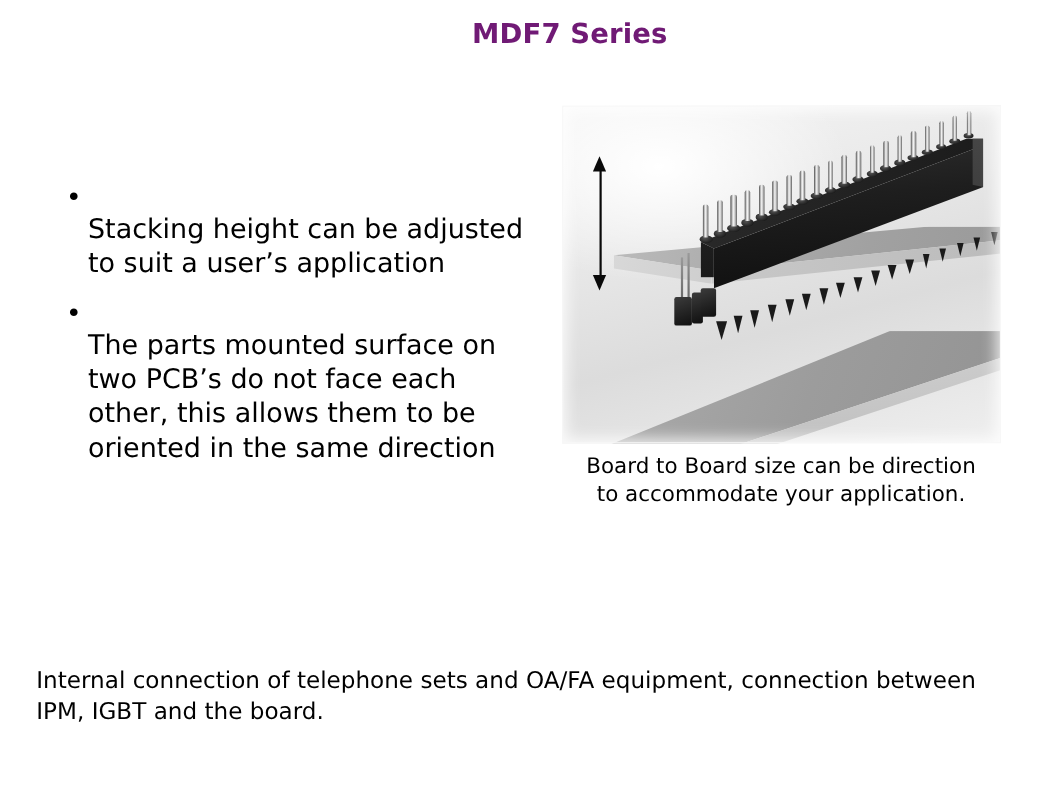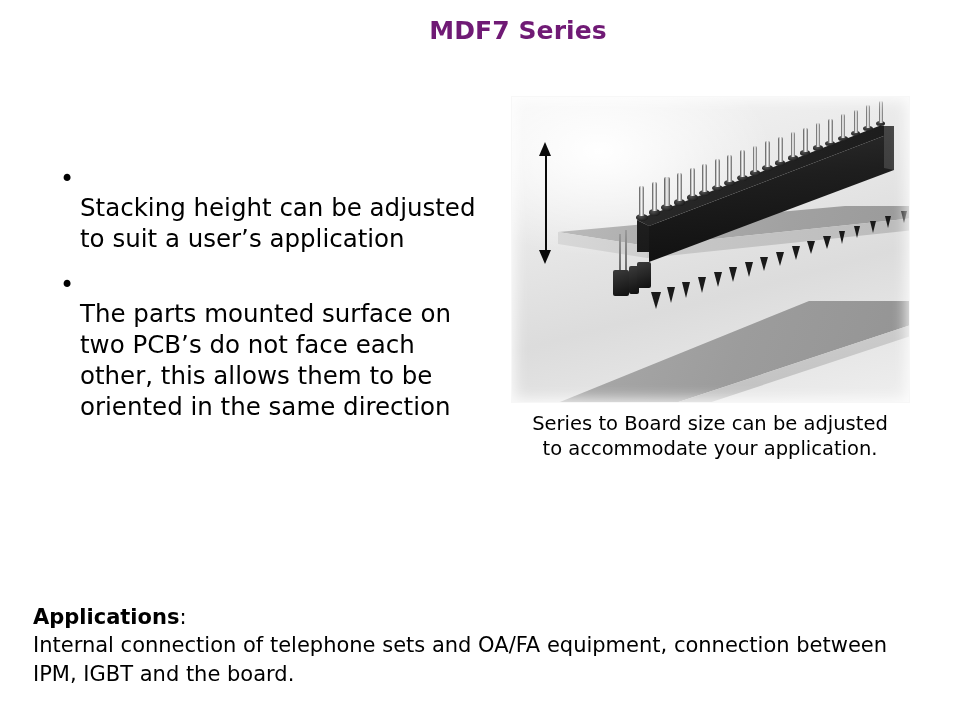--- a/index.html
+++ b/index.html
@@ -407,21 +407,18 @@
 
   <div class="dim-arrow">
     <div class="head-up"></div>
     <div class="shaft"></div>
     <div class="head-down"></div>
   </div>
 
   <div class="inner-edge"></div>
 </div>
 
-<div class="photo-caption">Series to Board size can be adjusted
+<div class="photo-caption">Board to Board size can be direction
 to accommodate your application.</div>
 
 <div class="applications">
-  <div class="app-head">
-    <b>Applications</b><span>:</span>
-  </div>
   <div class="app-body">Internal connection of telephone sets and OA/FA equipment, connection between IPM, IGBT and the board.</div>
 </div>
 
 </body></html>

